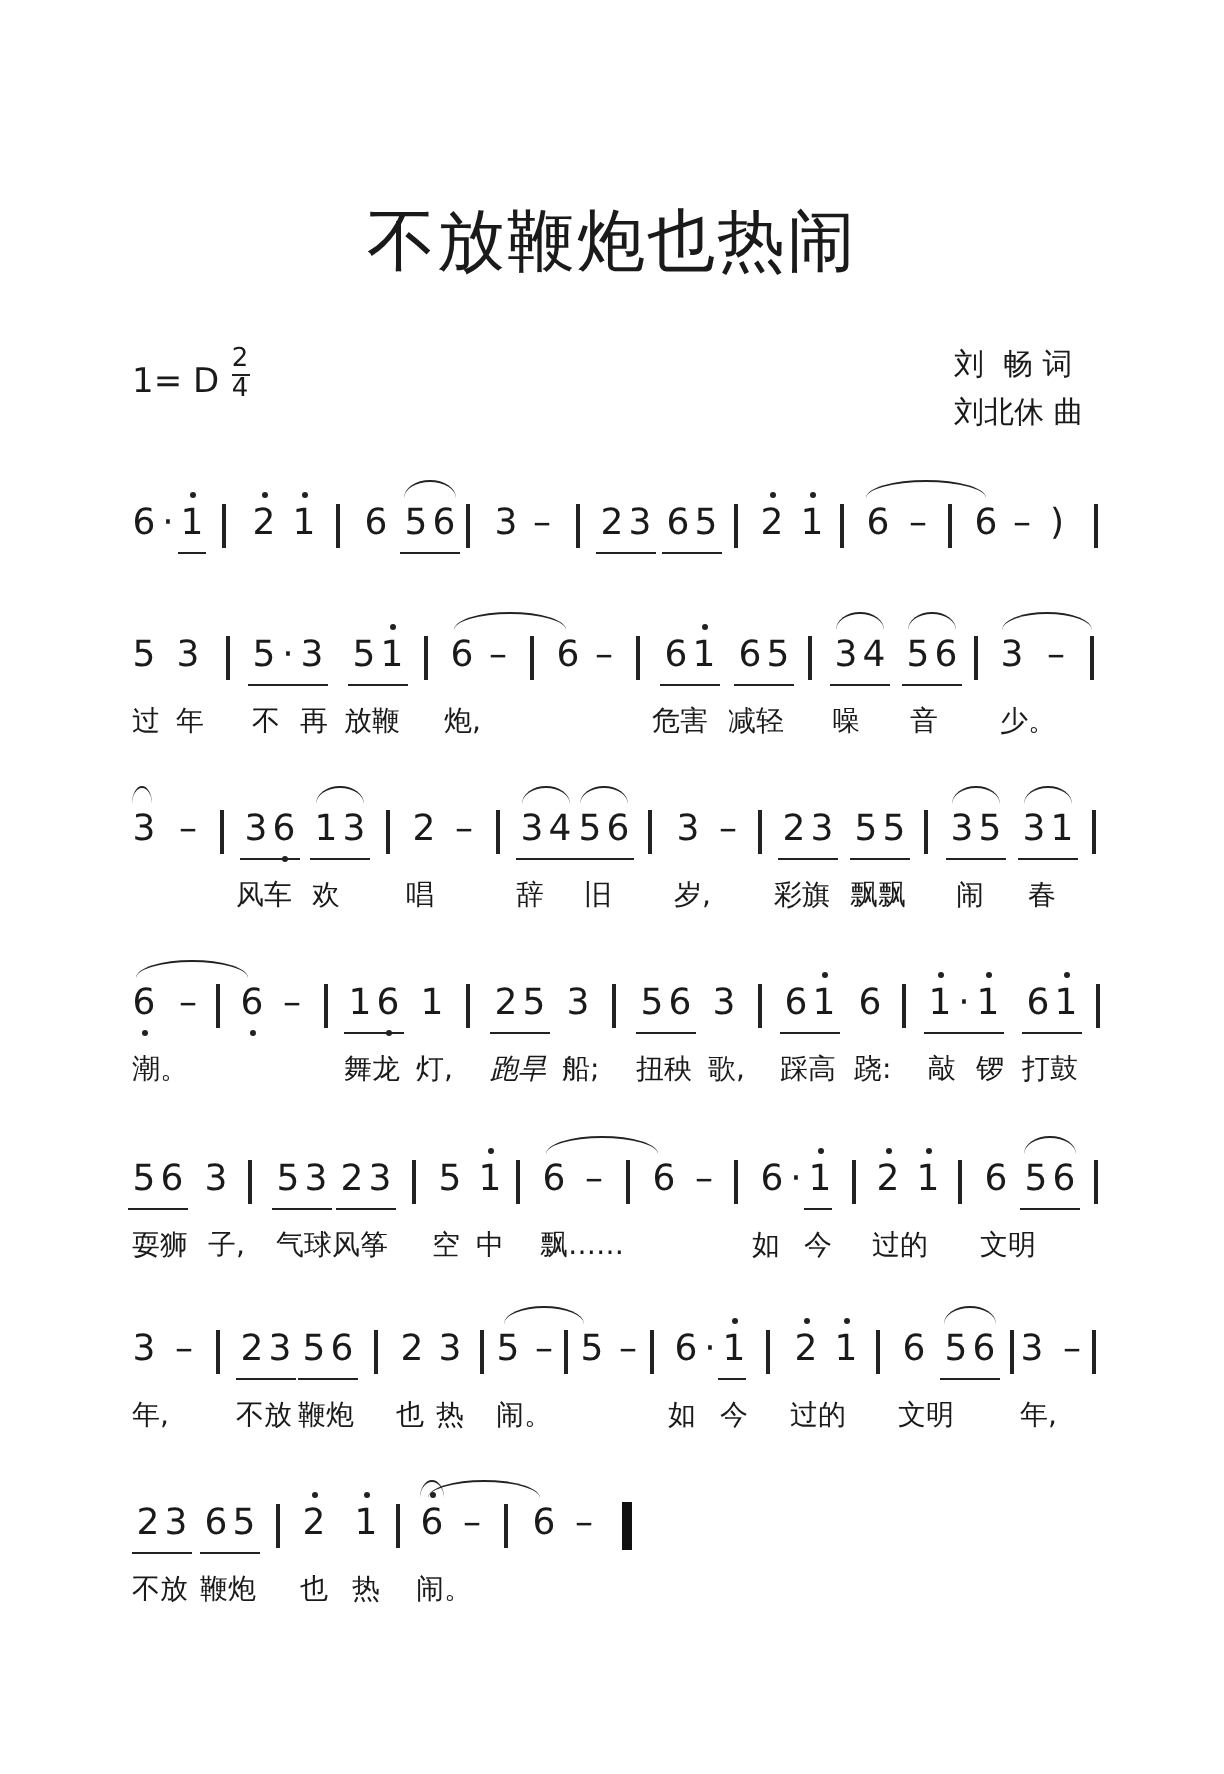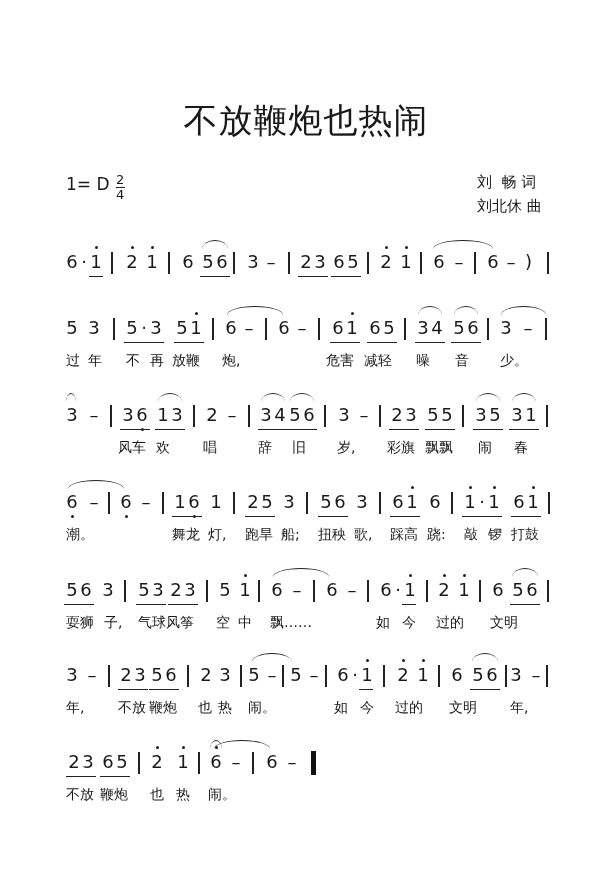--- a/index.html
+++ b/index.html
@@ -1,20 +1,20 @@
 <!DOCTYPE html>
 <html><head>
 <meta charset="utf-8">
 <style>
   html, body { margin:0; padding:0; background:#ffffff; }
   body { width:612px; height:887px; position:relative; overflow:hidden;
          font-family:"DejaVu Sans","Liberation Sans",sans-serif; color:#1a1a1a; }
   .title { position:absolute; top:98px; left:0; width:612px; text-align:center;
            font-size:34px; letter-spacing:1px; }
-  .key { position:absolute; top:174px; left:66px; font-size:17px; display:flex; align-items:flex-start; }
+  .key { position:absolute; top:174px; left:66px; font-size:17px; display:flex; align-items:flex-end; }
   .frac { display:inline-flex; flex-direction:column; align-items:center; margin-left:6px;
           font-size:13px; line-height:12px; }
   .frac .bar { width:9px; height:1px; background:#222; margin:1px 0; }
   .credits { position:absolute; top:170px; left:477px; font-size:15px; line-height:24px; }
   .credits div { white-space:pre; }
   .row { position:absolute; left:0; width:612px; height:60px; }
   .tok { position:absolute; font-size:18px; line-height:20px; top:0; }
   .tok.note { text-align:center; width:12px; }
   .tok.dash { width:12px; text-align:center; }
   .tok.bar { width:2px; height:22px; background:#222; top:0; }
@@ -223,21 +223,21 @@
       <div class="uline" style="left: 245px; width: 30px; top: 24px;"></div>
       <div class="uline" style="left: 318px; width: 30px; top: 24px;"></div>
       <div class="uline" style="left: 390px; width: 30px; top: 24px;"></div>
       <div class="uline" style="left: 462px; width: 40px; top: 24px;"></div>
       <div class="uline" style="left: 486px; width: 14px; top: 24px;"></div>
       <div class="uline" style="left: 511px; width: 30px; top: 24px;"></div>
       <div class="arc" style="left: 68px; width: 56px; top: -12px;"></div>
       <div class="lyric" style="left: 66px;">潮。</div>
       <div class="lyric" style="left: 172px;">舞龙</div>
       <div class="lyric" style="left: 208px;">灯,</div>
-      <div class="lyric" style="left: 245px;">跑旱</div>
+      <div class="lyric" style="left: 245px; font-style: italic;">跑旱</div>
       <div class="lyric" style="left: 281px;">船;</div>
       <div class="lyric" style="left: 318px;">扭秧</div>
       <div class="lyric" style="left: 354px;">歌,</div>
       <div class="lyric" style="left: 390px;">踩高</div>
       <div class="lyric" style="left: 427px;">跷:</div>
       <div class="lyric" style="left: 464px;">敲</div>
       <div class="lyric" style="left: 488px;">锣</div>
       <div class="lyric" style="left: 511px;">打鼓</div>
     </div>
     <div class="row" style="top: 580px;">

